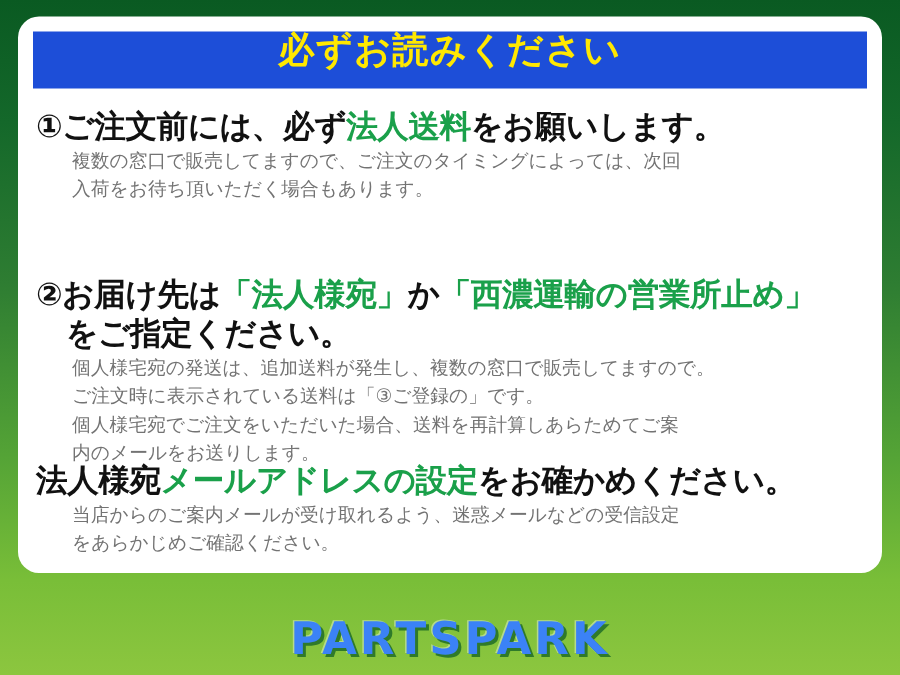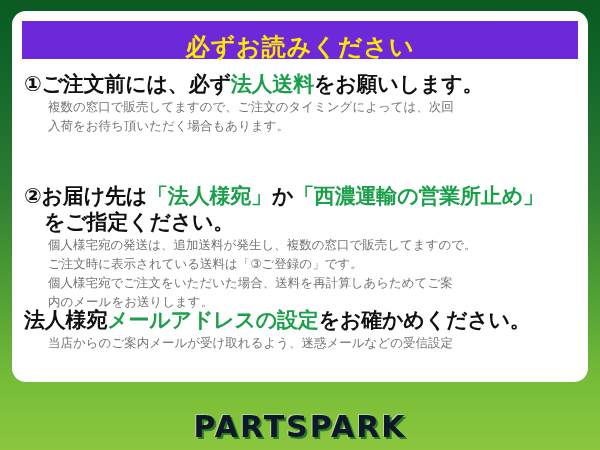--- a/index.html
+++ b/index.html
@@ -10,21 +10,21 @@
     position:relative;
   }
   #frame{position:absolute;inset:0;}
   #panel{
     position:absolute;left:12px;top:11px;width:576px;height:371px;
     background:#ffffff;border-radius:14px;box-sizing:border-box;
     padding:0;overflow:hidden;
   }
   #header-bar{
     position:absolute;left:10px;top:10px;width:556px;height:38px;
-    background:#6d28d9;display:flex;align-items:flex-end;justify-content:center;
+    background:#1d4ed8;display:flex;align-items:flex-start;justify-content:center;
   }
   #header-title{
     color:#ffe800;font-size:24px;font-weight:bold;letter-spacing:1px;
     line-height:1;white-space:nowrap;
   }
   .item{position:absolute;left:12px;width:560px;}
   .head-line{
     color:#111111;font-size:21px;font-weight:bold;line-height:26px;
     white-space:nowrap;letter-spacing:-0.2px;
   }
@@ -35,21 +35,21 @@
     padding-left:24px;white-space:nowrap;letter-spacing:0px;font-weight:500;
   }
   #item1{top:60px;}
   #item2{top:152px;margin-top:20px;}
   #item3{top:296px;}
   #footer{
     position:absolute;left:0;bottom:0;width:600px;height:48px;
     display:flex;align-items:center;justify-content:center;
   }
   #brand{
-    color:#0f172a;font-size:30px;font-weight:bold;letter-spacing:2px;
+    color:#3b82f6;font-size:30px;font-weight:bold;letter-spacing:2px;
     text-shadow:2px 2px 0 #2f7a2a,-1px -1px 0 rgba(255,255,255,.4);
   }
 </style>
 </head>
 <body>
 
 <div id="frame">
 
   <div id="panel">
 
@@ -66,20 +66,21 @@
         <div class="head-line"><span>②お届け先は</span><span class="hl">「法人様宛」</span><span>か</span><span class="hl">「西濃運輸の営業所止め」</span></div>
         <div class="head-line l2"><span>をご指定ください。</span></div>
         <div class="body-line">個人様宅宛の発送は、追加送料が発生し、複数の窓口で販売してますので。</div>
         <div class="body-line">ご注文時に表示されている送料は「③ご登録の」です。</div>
         <div class="body-line">個人様宅宛でご注文をいただいた場合、送料を再計算しあらためてご案</div>
         <div class="body-line">内のメールをお送りします。</div>
       </div>
     <div class="item" id="item3">
         <div class="head-line"><span>法人様宛</span><span class="hl">メールアドレスの設定</span><span>をお確かめください。</span></div>
         <div class="body-line">当店からのご案内メールが受け取れるよう、迷惑メールなどの受信設定</div>
+        <div class="body-line">をあらかじめご確認ください。</div>
       </div>
 
   </div>
 
   <div id="footer">
     <span id="brand">PARTSPARK</span>
   </div>
 
 </div>
 

